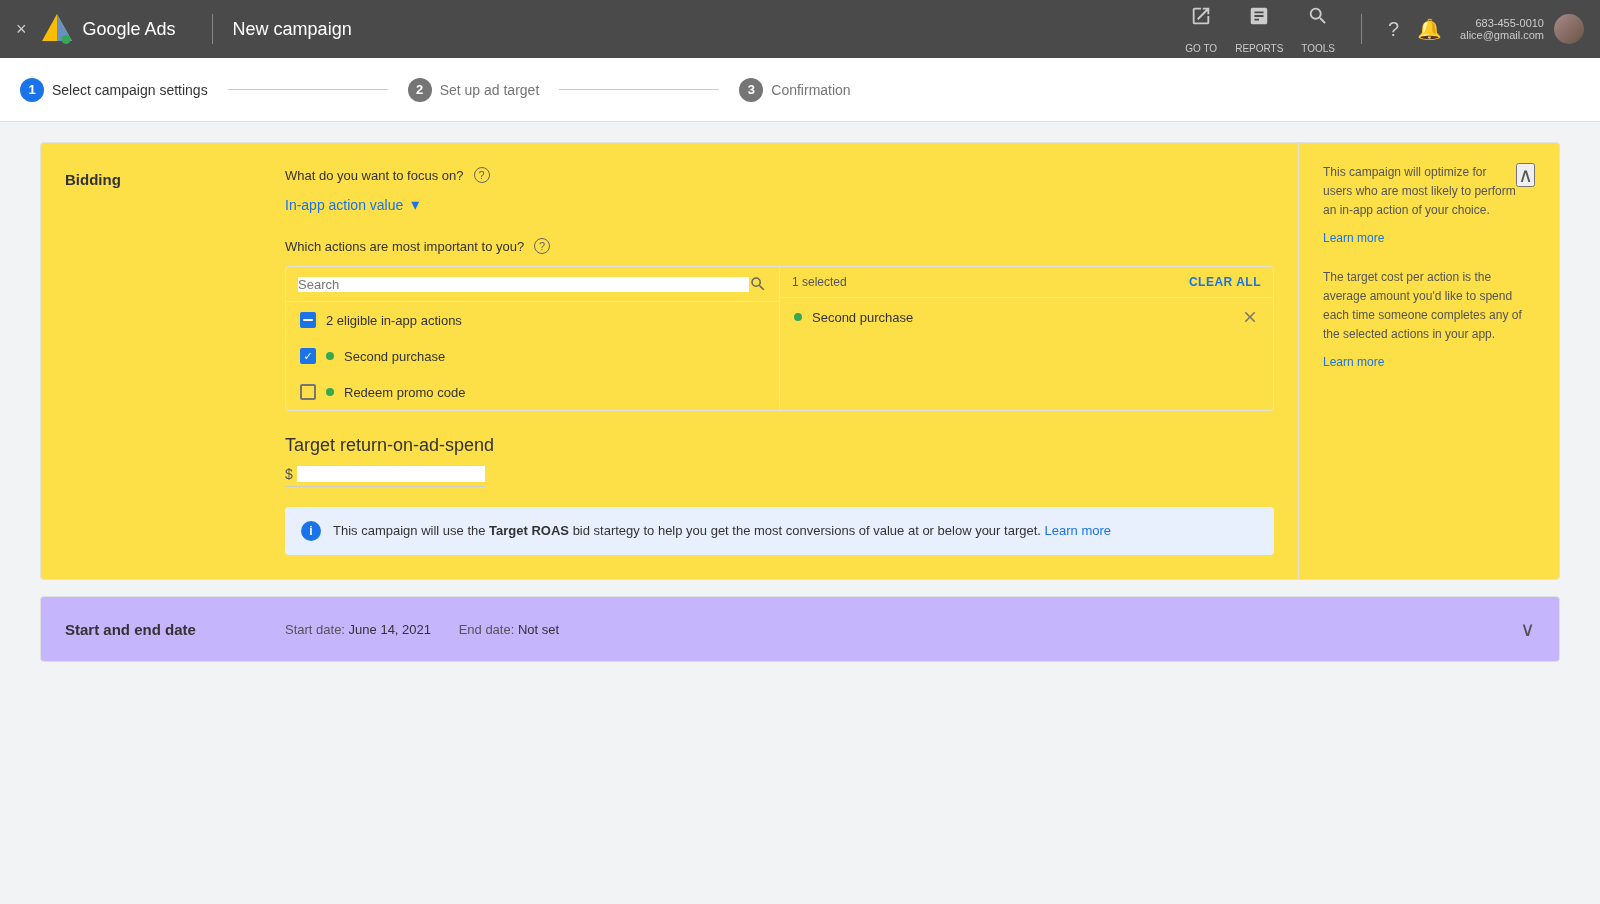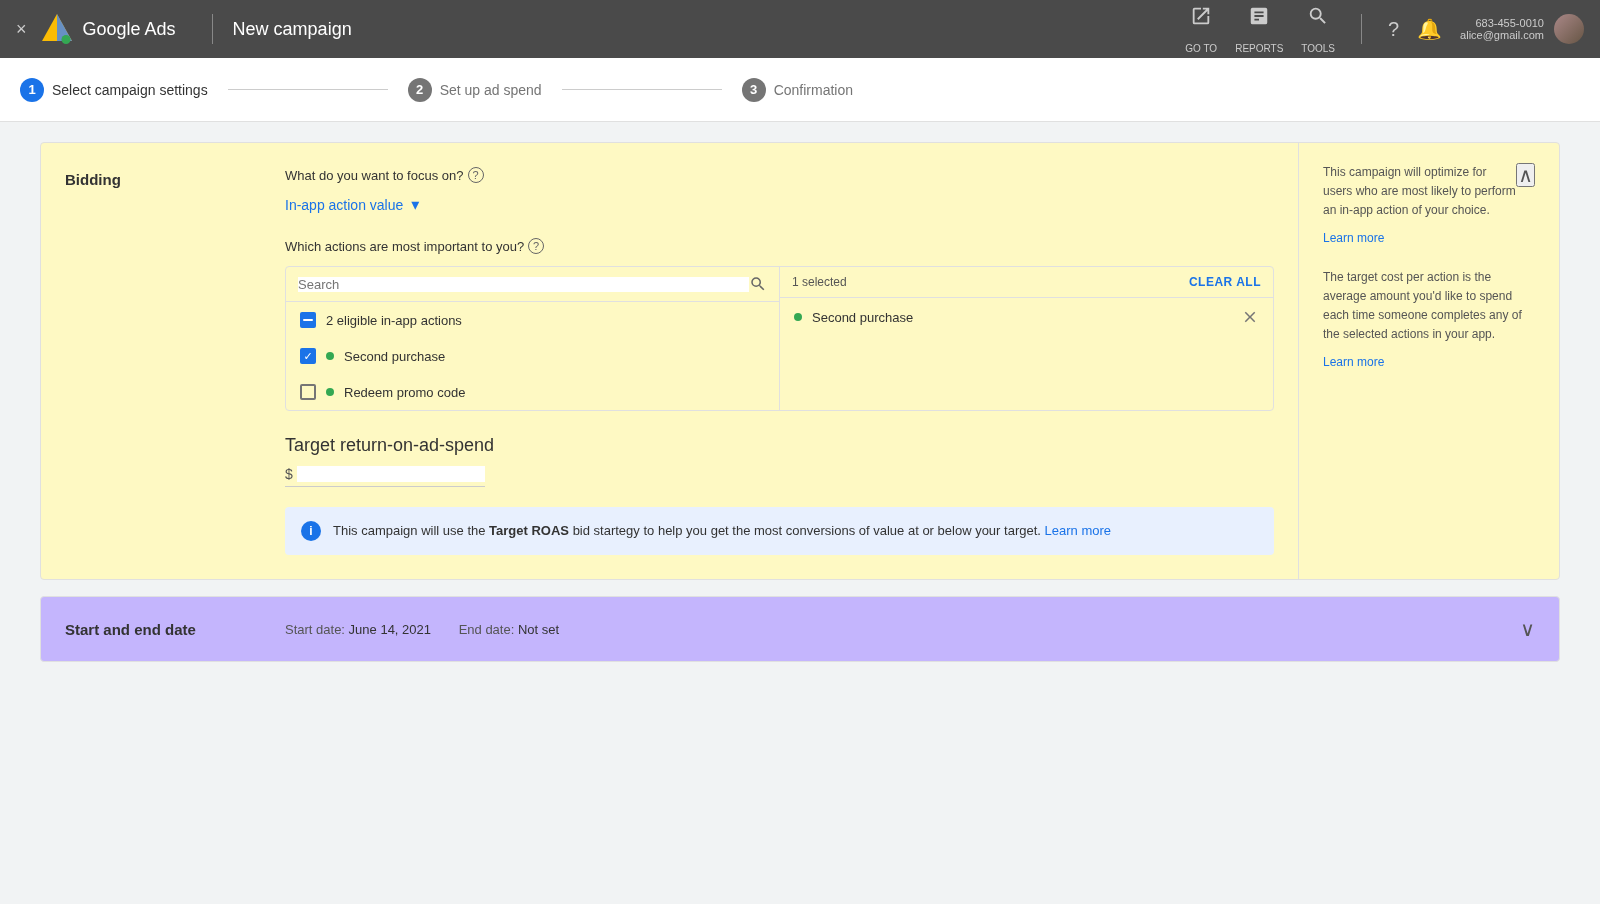--- a/index.html
+++ b/index.html
@@ -124,21 +124,21 @@
       max-width: 160px;
     }
 
     
     .main-content {
       padding: 20px 40px;
     }
 
     
     .card {
-      background: #fef9c3;
+      background: #fde047;
       border: 1px solid #e0e0e0;
       border-radius: 4px;
       margin-bottom: 16px;
     }
     .card-inner {
       display: flex;
     }
     .card-label-col {
       width: 220px;
       padding: 28px 24px;
@@ -161,21 +161,21 @@
       flex-shrink: 0;
     }
 
     
     .section-question {
       font-size: 13px;
       color: #333;
       margin-bottom: 12px;
       display: flex;
       align-items: center;
-      gap: 4px;
+      gap: 10px;
     }
     .help-icon {
       display: inline-flex;
       align-items: center;
       justify-content: center;
       width: 16px;
       height: 16px;
       border-radius: 50%;
       border: 1px solid #666;
       font-size: 11px;
@@ -494,21 +494,21 @@
 </div>
 
 <div class="stepper">
   <div class="stepper-item">
     <div class="stepper-number active">1</div>
     <span class="stepper-label">Select campaign settings</span>
   </div>
   <div class="stepper-connector"></div>
   <div class="stepper-item">
     <div class="stepper-number inactive">2</div>
-    <span class="stepper-label inactive">Set up ad spend</span>
+    <span class="stepper-label inactive">Set up ad target</span>
   </div>
   <div class="stepper-connector"></div>
   <div class="stepper-item">
     <div class="stepper-number inactive">3</div>
     <span class="stepper-label inactive">Confirmation</span>
   </div>
 </div>
 
 <div class="main-content">
 

